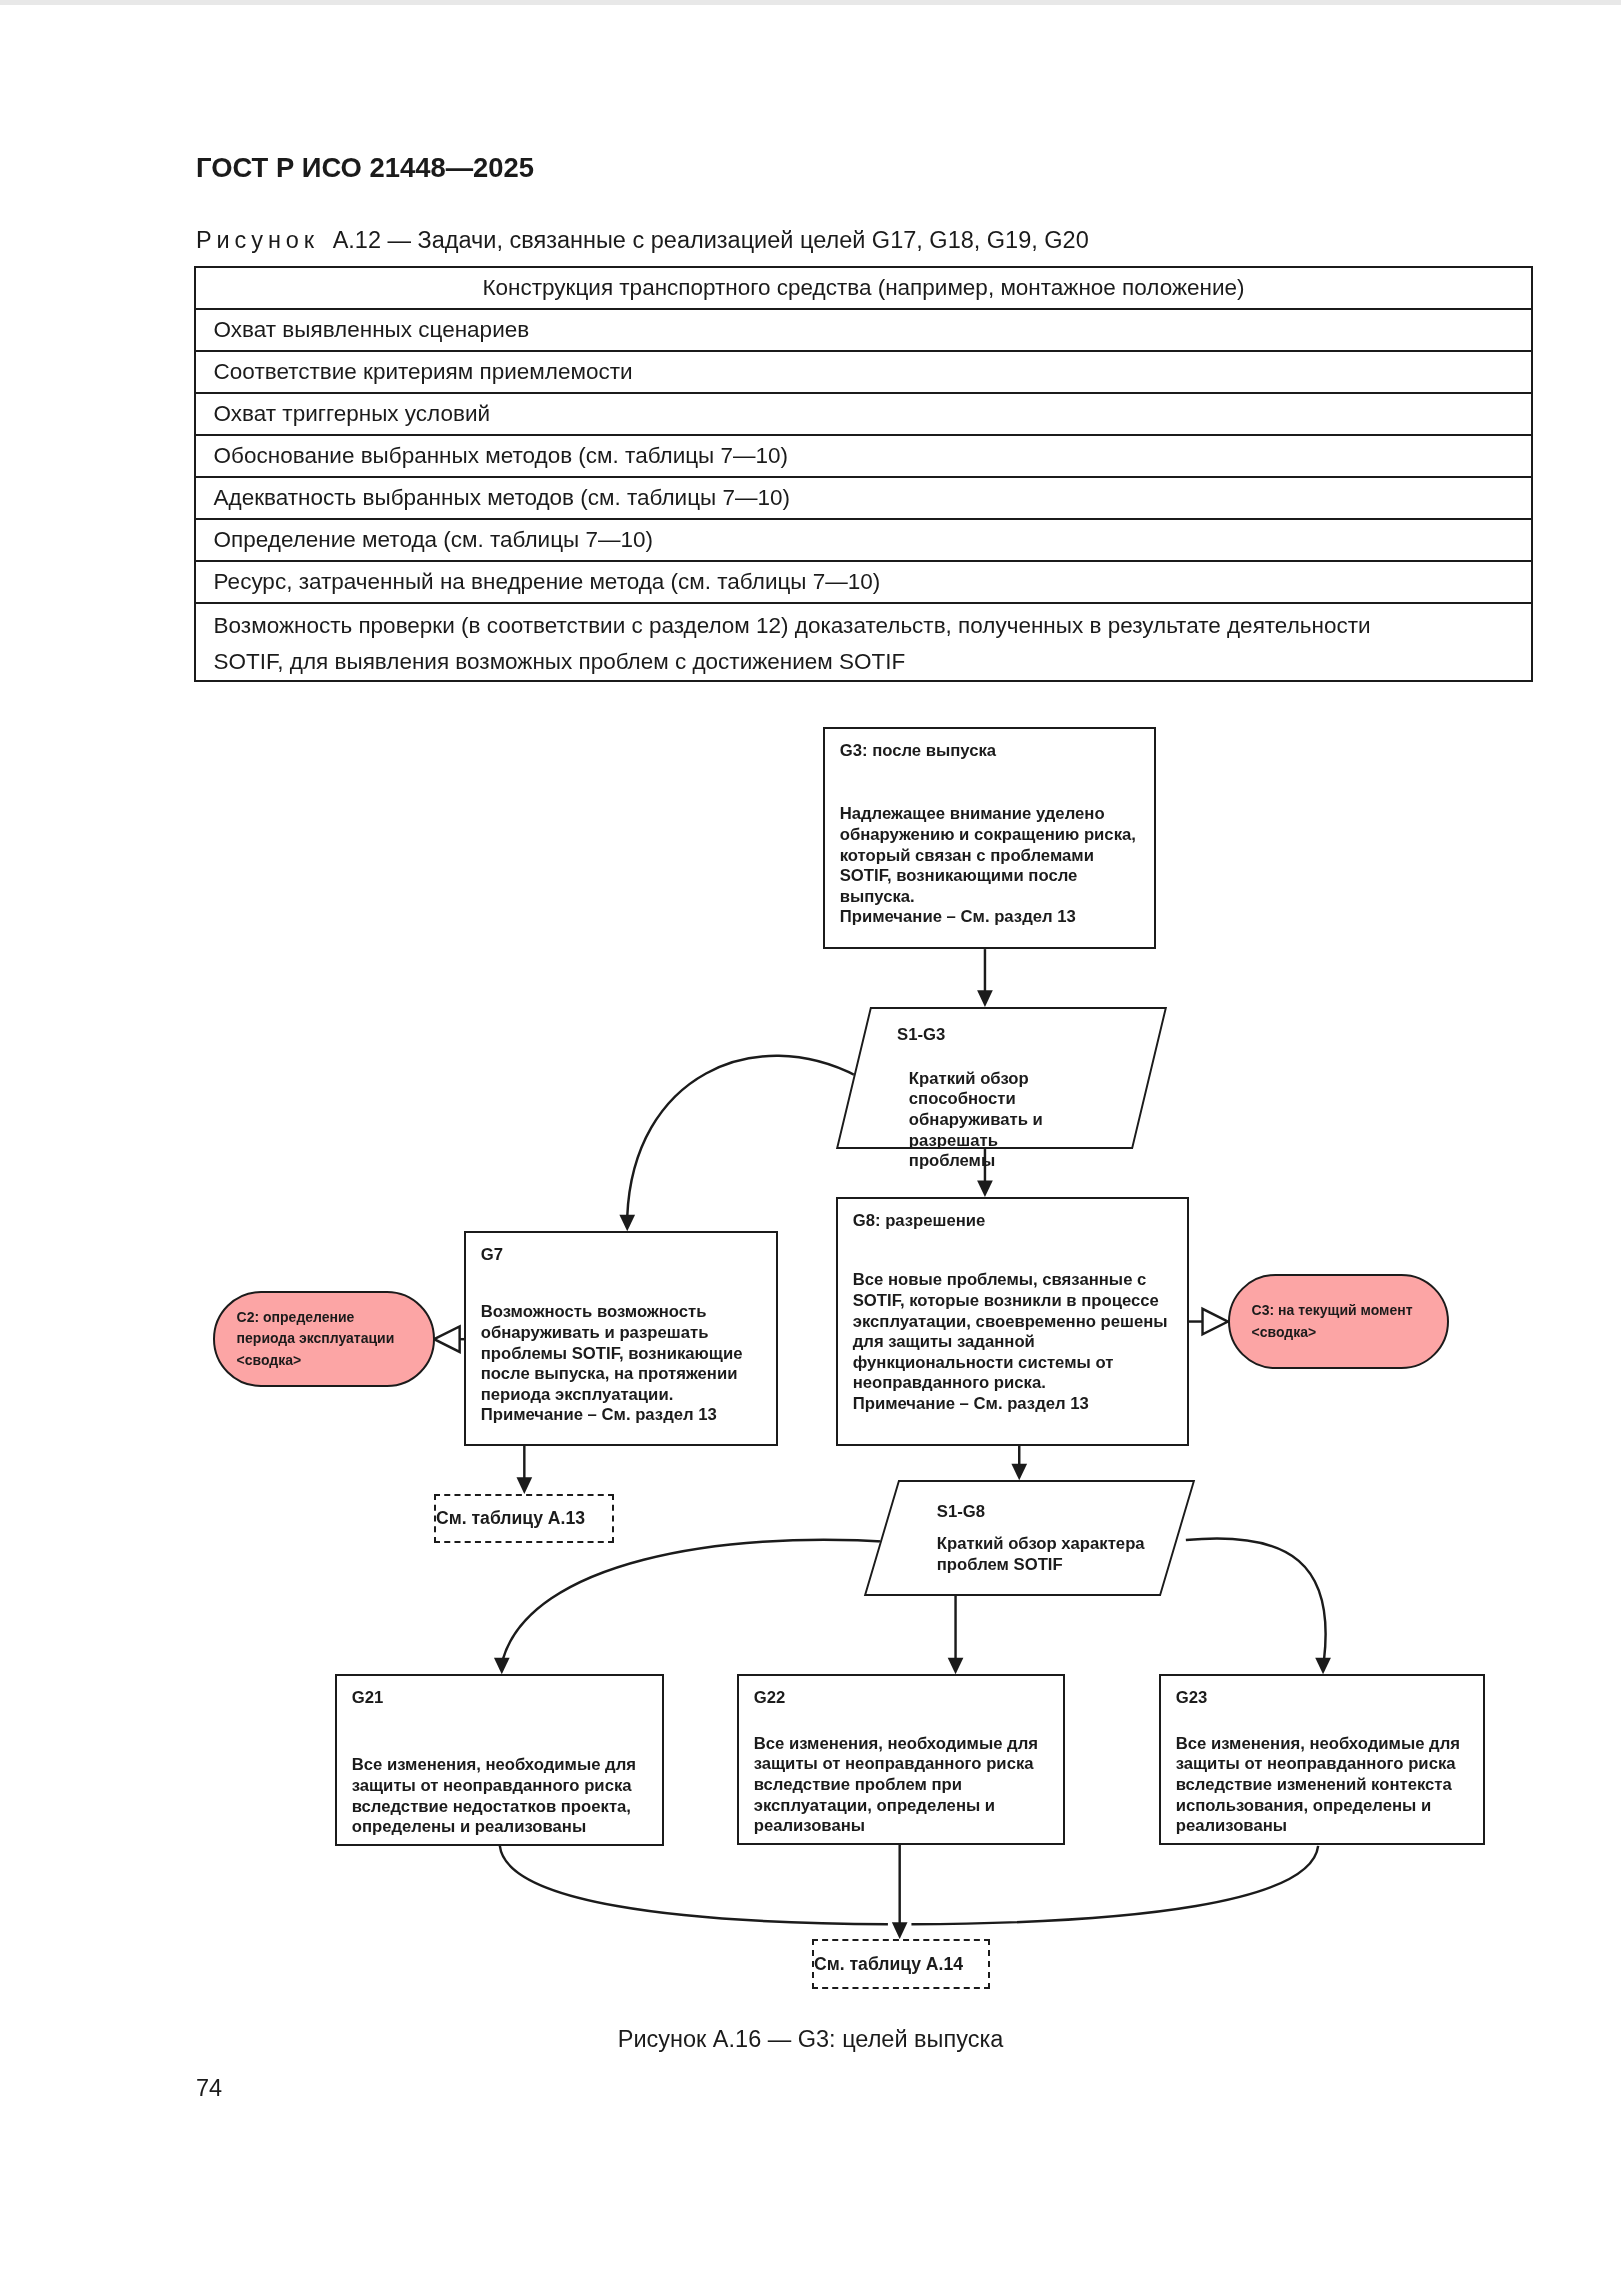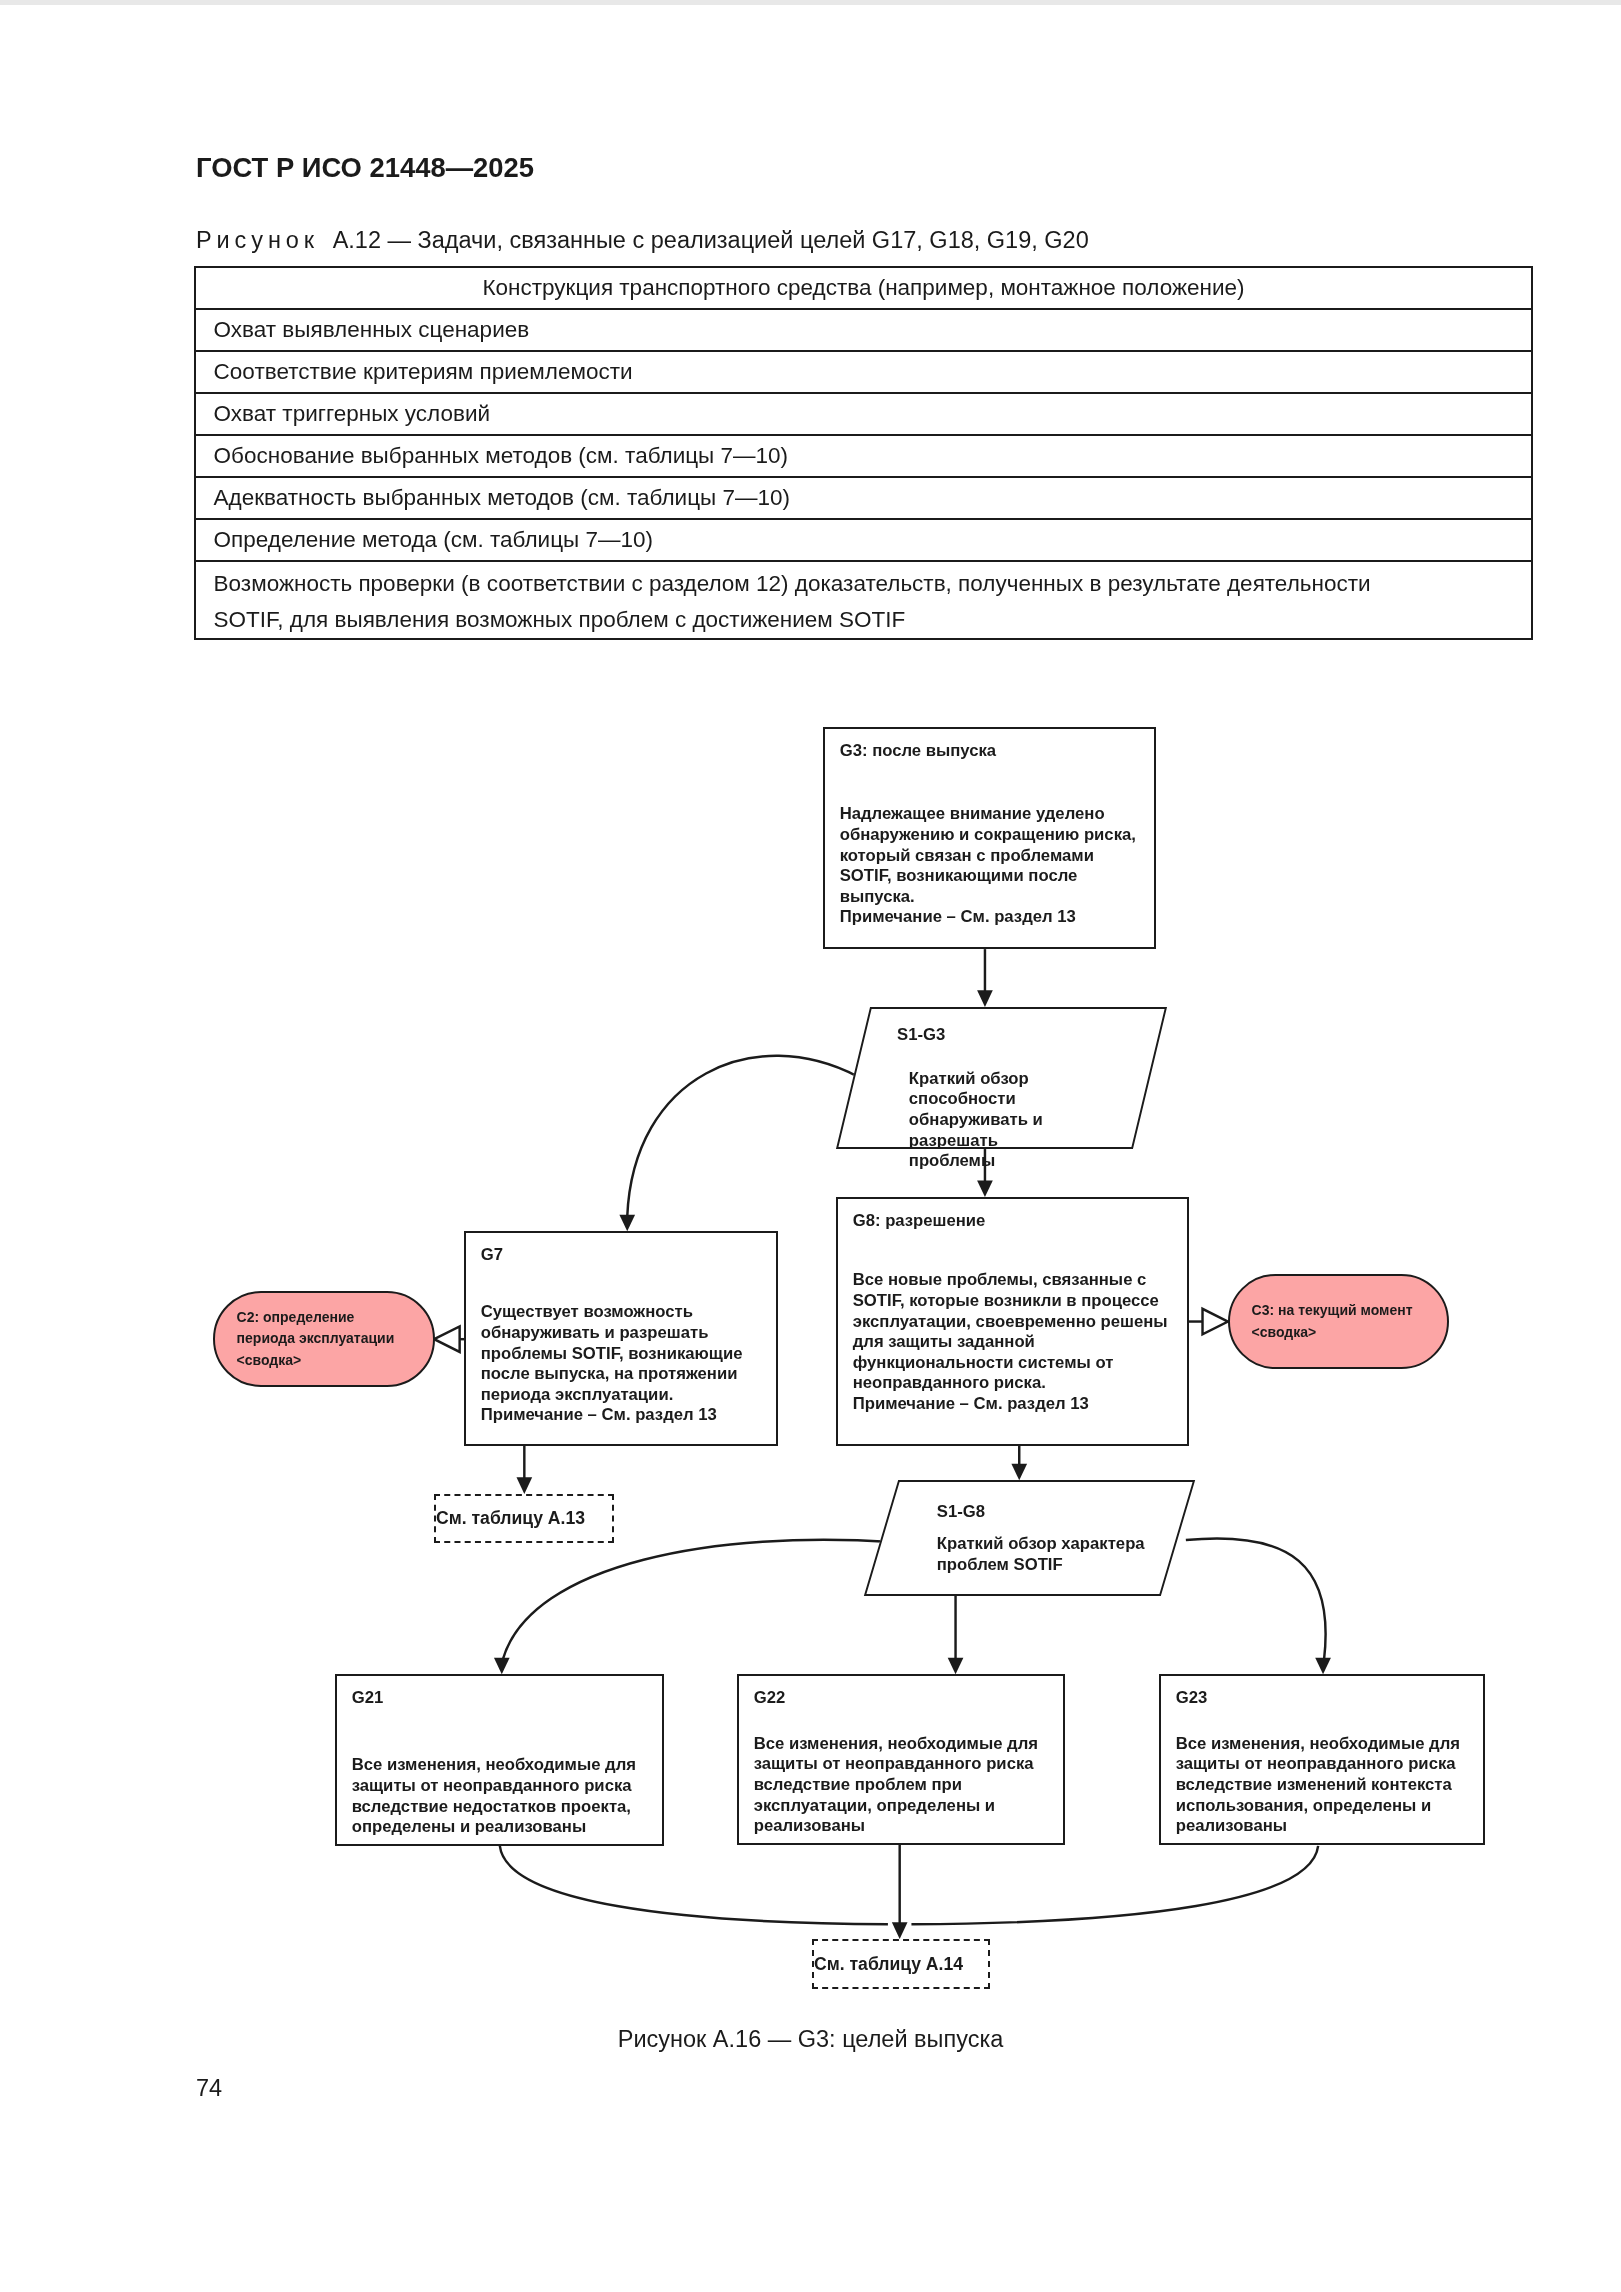--- a/index.html
+++ b/index.html
@@ -115,20 +115,21 @@
   </div>
 
   <div class="abs tbl">
     <div class="trow">Конструкция транспортного средства (например, монтажное положение)</div>
     <div class="trow">Охват выявленных сценариев</div>
     <div class="trow">Соответствие критериям приемлемости</div>
     <div class="trow">Охват триггерных условий</div>
     <div class="trow">Обоснование выбранных методов (см. таблицы 7—10)</div>
     <div class="trow">Адекватность выбранных методов (см. таблицы 7—10)</div>
     <div class="trow">Определение метода (см. таблицы 7—10)</div>
+    <div class="trow">Ресурс, затраченный на внедрение метода (см. таблицы 7—10)</div>
     <div class="trow tall">Возможность проверки (в соответствии с разделом 12) доказательств, полученных в результате деятельности
 SOTIF, для выявления возможных проблем с достижением SOTIF</div>
   </div>
 
   <div class="abs gbox g3">
     <div class="node-title">G3: после выпуска</div>
     <div class="node-body mt44">Надлежащее внимание уделено
 обнаружению и сокращению риска,
 который связан с проблемами
 SOTIF, возникающими после
@@ -151,21 +152,21 @@
 SOTIF, которые возникли в процессе
 эксплуатации, своевременно решены
 для защиты заданной
 функциональности системы от
 неоправданного риска.</div>
     <div class="node-note">Примечание – См. раздел 13</div>
   </div>
 
   <div class="abs gbox g7">
     <div class="node-title">G7</div>
-    <div class="node-body mt38">Существует возможность
+    <div class="node-body mt38">Возможность возможность
 обнаруживать и разрешать
 проблемы SOTIF, возникающие
 после выпуска, на протяжении
 периода эксплуатации.</div>
     <div class="node-note">Примечание – См. раздел 13</div>
   </div>
 
   <div class="abs stadium c2">
     <span>C2: определение
 периода эксплуатации

